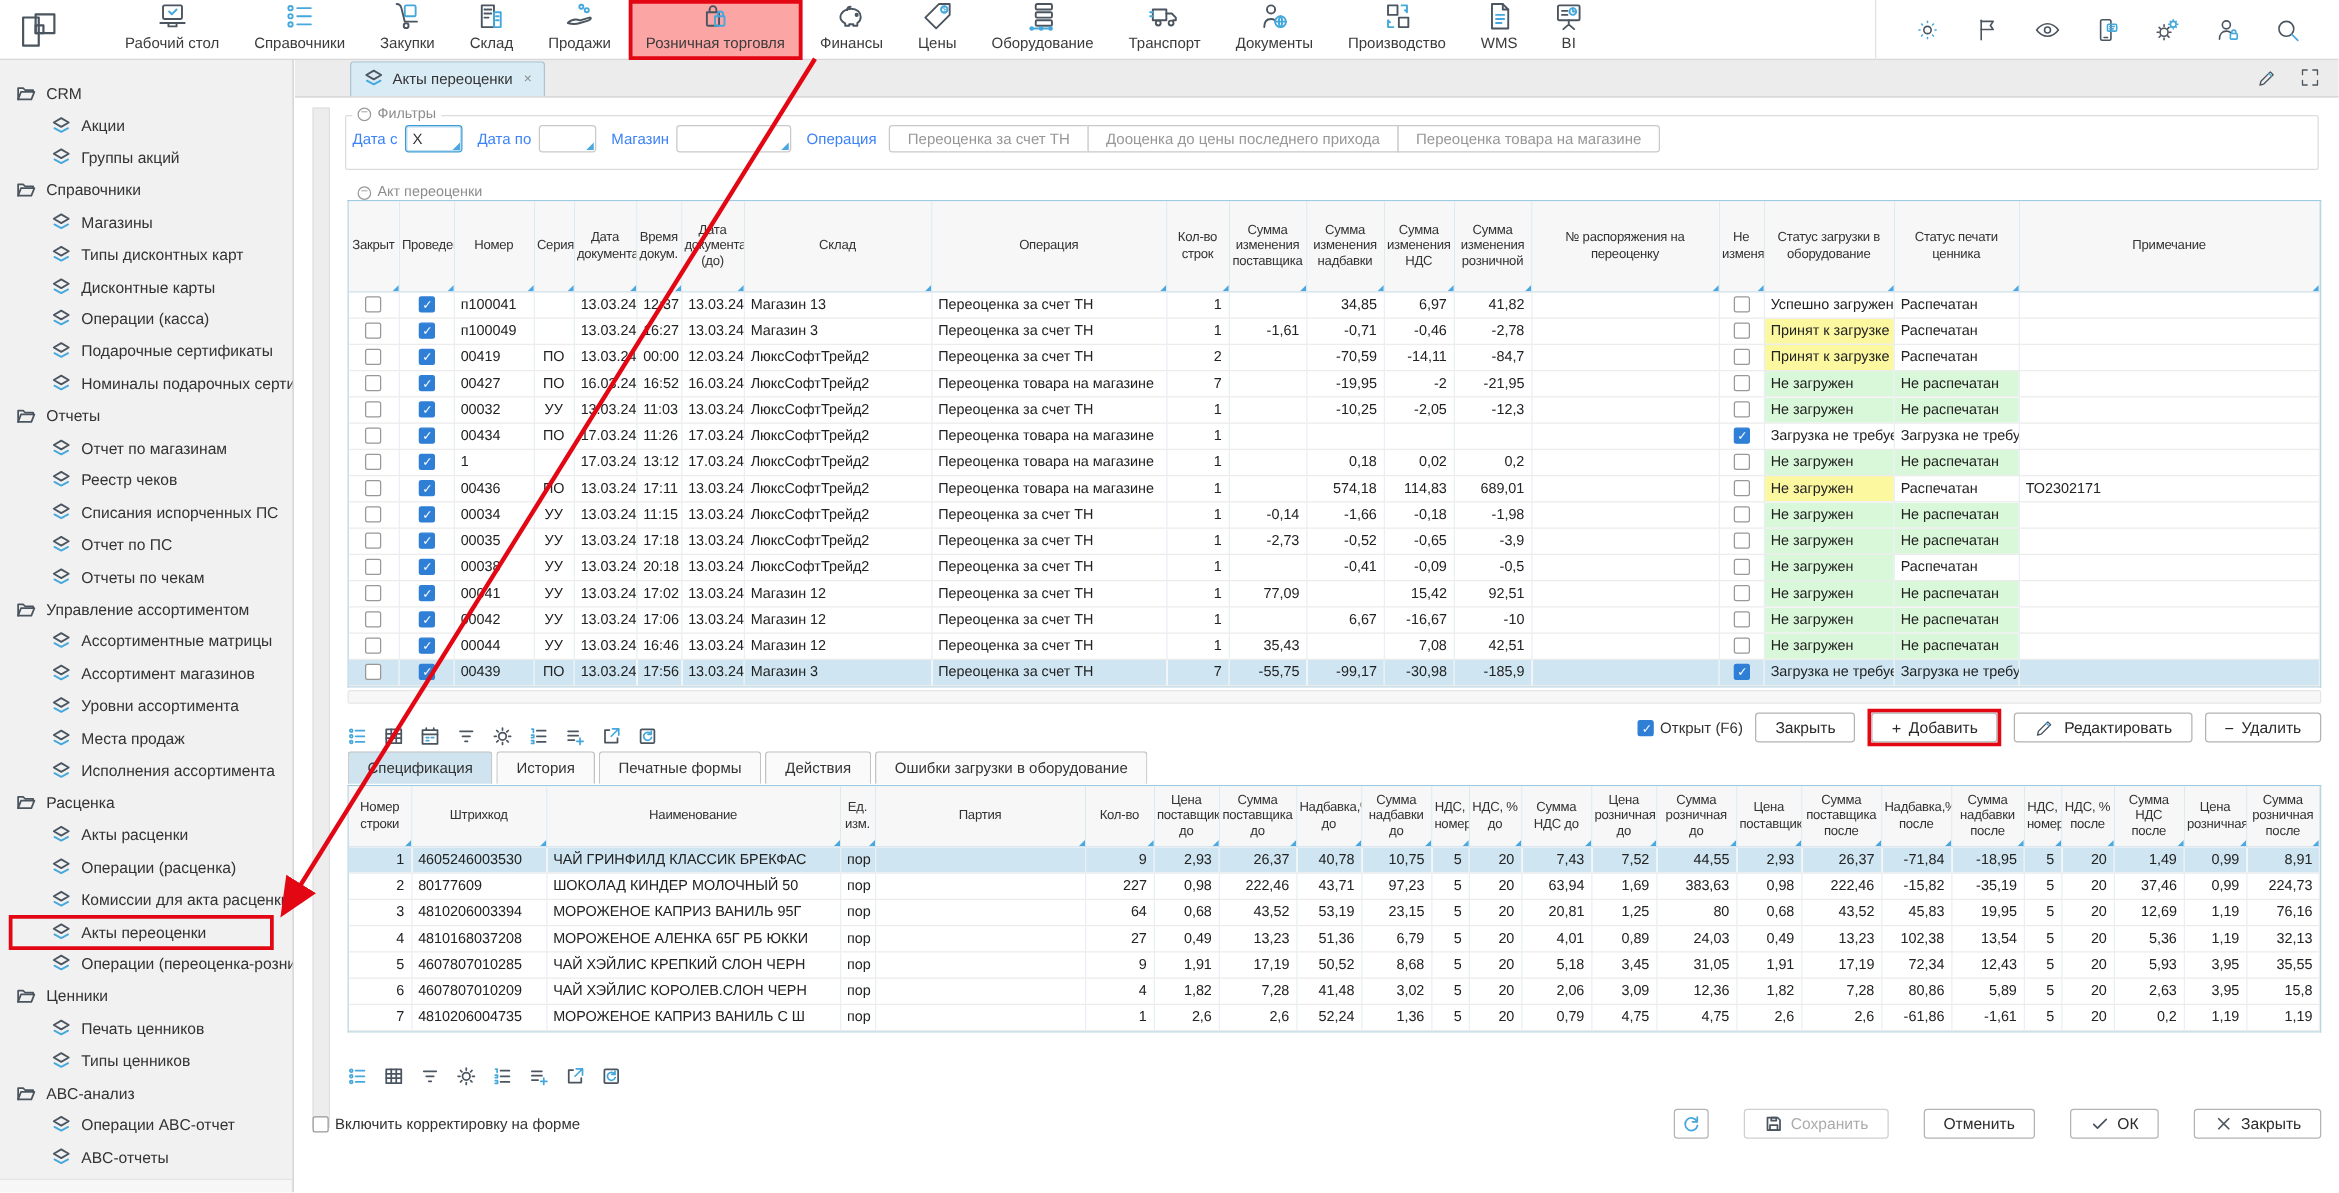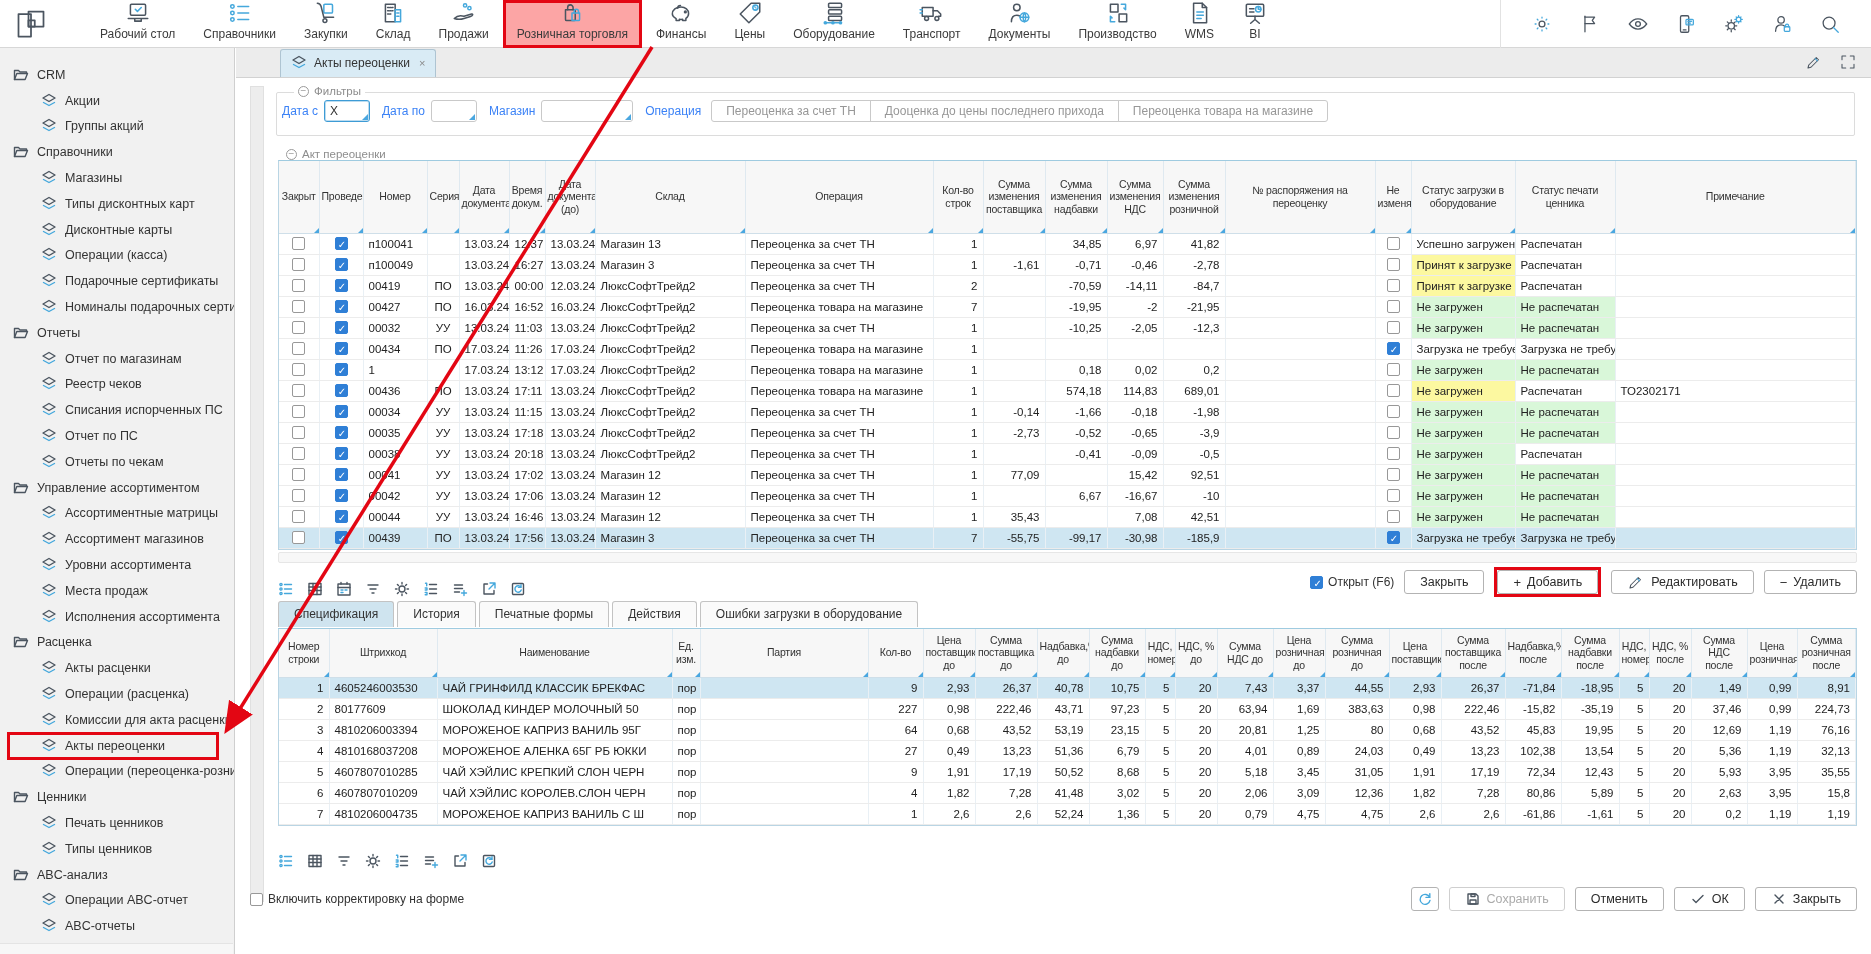--- a/index.html
+++ b/index.html
@@ -115,21 +115,21 @@
   .spec-tabs{position:absolute;left:42px;top:553px;display:flex;gap:3px;align-items:flex-end}
   .spec-tab{border:1px solid #c3c3c3;border-bottom:none;background:#fafafa;padding:5px 15px 6px;
     border-radius:3px 3px 0 0;font-size:12px;color:#333;cursor:pointer;white-space:nowrap}
   .spec-tab.active{background:#cfe4ef}
 
   .mini-toolbar2{position:absolute;left:42px;top:800px;display:flex;gap:13px;align-items:center;height:26px}
 
   
   .footer{position:absolute;left:14px;right:14px;top:836px;height:30px;display:flex;align-items:center}
   .footer .chk-label{font-size:12px}
-  .footer-buttons{margin-left:auto;display:flex;align-items:flex-start;gap:10px}
+  .footer-buttons{margin-left:auto;display:flex;align-items:flex-start;gap:28px}
   .icon-btn{width:28px;height:24px;background:#fff;border:1px solid #b3b3b3;border-radius:3px;
     display:inline-flex;align-items:center;justify-content:center;cursor:pointer}
 
   
   .overlay{position:absolute;left:0;top:0;z-index:60;pointer-events:none}
 </style>
 </head>
 <body>
 
 <div class="app">
@@ -683,21 +683,21 @@
         <span class="ic" id="ic-expand">
             <svg viewBox="0 0 24 24" width="18" height="18">
               <path d="M4 9V4h5M15 4h5v5M20 15v5h-5M9 20H4v-5"></path>
             </svg>
           </span>
       </div>
     </div>
 
     <div class="left-strip"></div>
 
-    <span class="grp-label" style="left:58px;top:37px">
+    <span class="grp-label" style="left:46px;top:37px">
       <span class="minus"></span>
       <span>Фильтры</span>
     </span>
     <div class="filters-box"></div>
     <div class="filters-row">
       <span class="f-label" style="margin-left:0">Дата с</span>
       <span class="inp focus" style="width:46px">X</span>
       <span class="f-label">Дата по</span>
       <span class="inp" style="width:46px"></span>
       <span class="f-label">Магазин</span>
@@ -1242,21 +1242,21 @@
               <td class="al-l">пор</td>
               <td class="al-l"></td>
               <td class="al-r">9</td>
               <td class="al-r">2,93</td>
               <td class="al-r">26,37</td>
               <td class="al-r">40,78</td>
               <td class="al-r">10,75</td>
               <td class="al-r">5</td>
               <td class="al-r">20</td>
               <td class="al-r">7,43</td>
-              <td class="al-r">3,37</td>
+              <td class="al-r">7,52</td>
               <td class="al-r">44,55</td>
               <td class="al-r">2,93</td>
               <td class="al-r">26,37</td>
               <td class="al-r">-71,84</td>
               <td class="al-r">-18,95</td>
               <td class="al-r">5</td>
               <td class="al-r">20</td>
               <td class="al-r">1,49</td>
               <td class="al-r">0,99</td>
               <td class="al-r">8,91</td>

